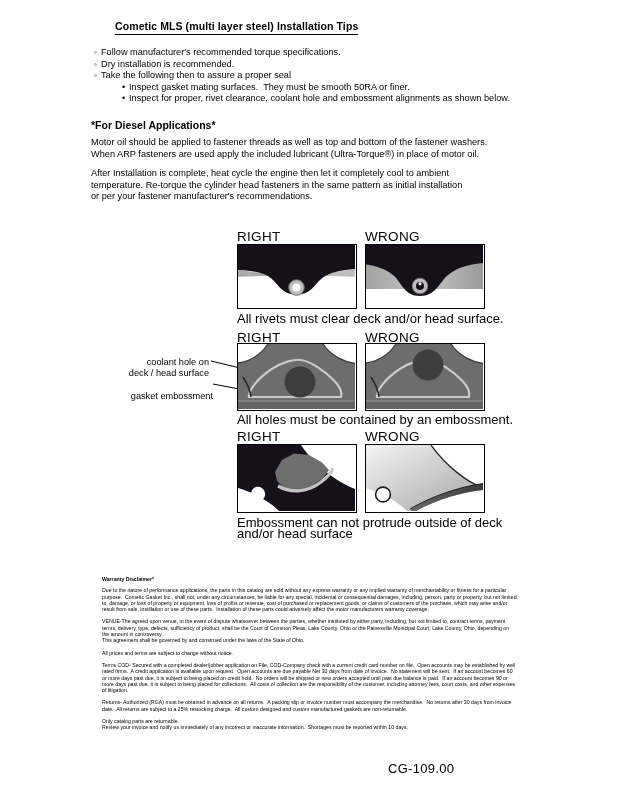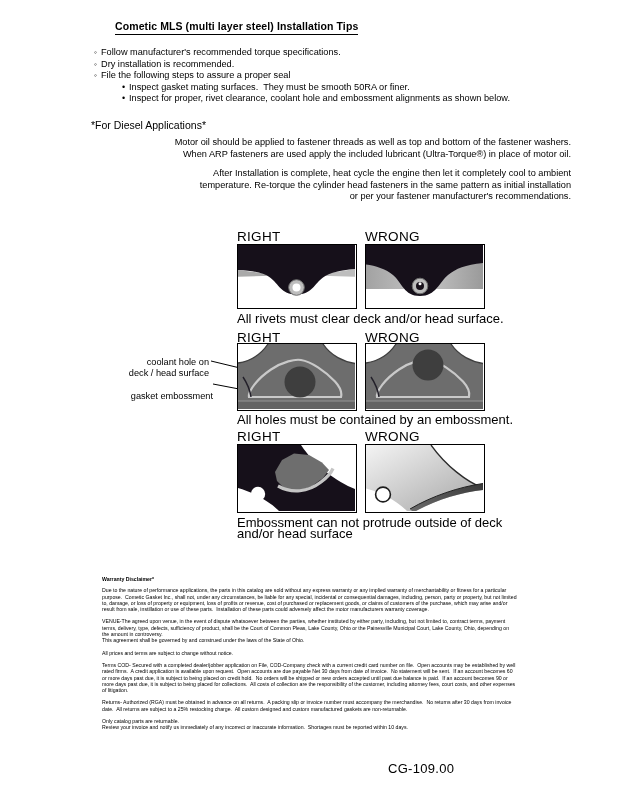--- a/index.html
+++ b/index.html
@@ -12,22 +12,22 @@
     font-size:10.5px;font-weight:bold;display:inline-block;
     border-bottom:1.5px solid #000;padding-bottom:2px;letter-spacing:.1px;
   }
   .bullets{position:absolute;left:94px;top:47px;width:510px;font-size:9.2px;line-height:11.6px;}
   .li{display:flex;white-space:pre-wrap;}
   .li .mk{width:7px;flex:none;}
   .li1 .mk::before{content:"\25E6";font-size:8.5px;}
   .li2{margin-left:28px;}
   .li2 .mk::before{content:"\2022";font-size:9px;}
   .diesel{position:absolute;left:91px;top:118px;width:480px;}
-  .dheading{font-size:10.5px;font-weight:normal;line-height:14px;margin:0 0 5px 0;}
-  .dpara{font-size:9.2px;line-height:11.6px;margin:0 0 8px 0;white-space:pre-line;text-align:right;}
+  .dheading{font-size:10.5px;font-weight:bold;line-height:14px;margin:0 0 5px 0;}
+  .dpara{font-size:9.2px;line-height:11.6px;margin:0 0 8px 0;white-space:pre-line;}
   .rw-label{position:absolute;width:120px;text-align:left;font-size:13.5px;line-height:13px;letter-spacing:.3px;}
   .dbox{position:absolute;width:120px;border:1.5px solid #000;box-sizing:border-box;background:#fff;}
   .dbox svg{display:block;}
   .h65{height:65px;} .h68{height:68px;} .h69{height:69px;}
   .caption{position:absolute;left:237px;font-size:13px;line-height:11px;white-space:pre-line;}
   .sidelabel{position:absolute;text-align:right;font-size:9.2px;line-height:10.5px;white-space:pre-line;margin-top:12px;}
   .leader{position:absolute;left:205px;top:355px;}
   .legal{position:absolute;left:102px;top:576px;width:415px;font-size:5.2px;line-height:6.3px;}
   .legal .lheading{font-weight:bold;margin:0 0 5px 0;}
   .legal p{margin:0 0 6px 0;white-space:pre-wrap;}
@@ -36,21 +36,21 @@
 </head>
 <body>
 
 <div class="page">
 
   <div class="title">Cometic MLS (multi layer steel) Installation Tips</div>
 
   <div class="bullets">
     <div class="li li1"><span class="mk"></span><span>Follow manufacturer's recommended torque specifications.</span></div>
     <div class="li li1"><span class="mk"></span><span>Dry installation is recommended.</span></div>
-    <div class="li li1"><span class="mk"></span><span>File the following steps to assure a proper seal</span></div>
+    <div class="li li1"><span class="mk"></span><span>Take the following then to assure a proper seal</span></div>
     <div class="li li2"><span class="mk"></span><span>Inspect gasket mating surfaces.  They must be smooth 50RA or finer.</span></div>
     <div class="li li2"><span class="mk"></span><span>Inspect for proper, rivet clearance, coolant hole and embossment alignments as shown below.</span></div>
   </div>
 
   <div class="diesel">
     <div class="dheading">*For Diesel Applications*</div>
     <p class="dpara">Motor oil should be applied to fastener threads as well as top and bottom of the fastener washers.
 When ARP fasteners are used apply the included lubricant (Ultra-Torque®) in place of motor oil.</p>
     <p class="dpara">After Installation is complete, heat cycle the engine then let it completely cool to ambient
 temperature. Re-torque the cylinder head fasteners in the same pattern as initial installation

